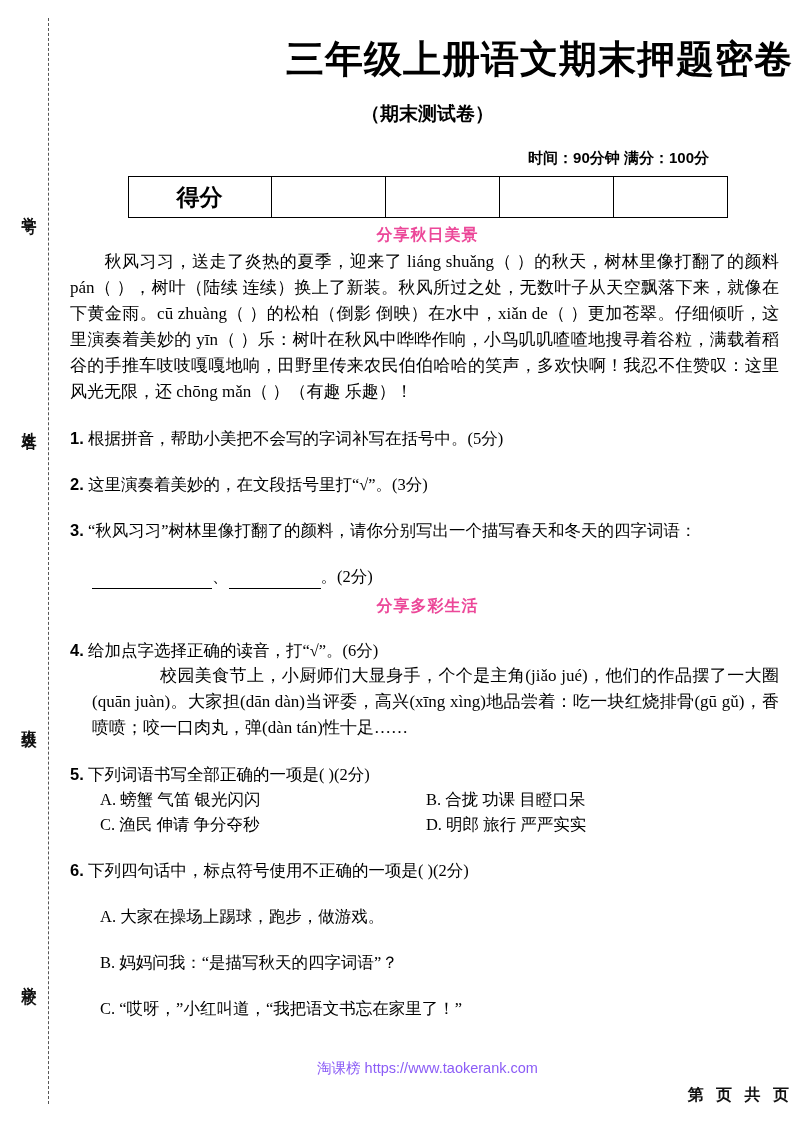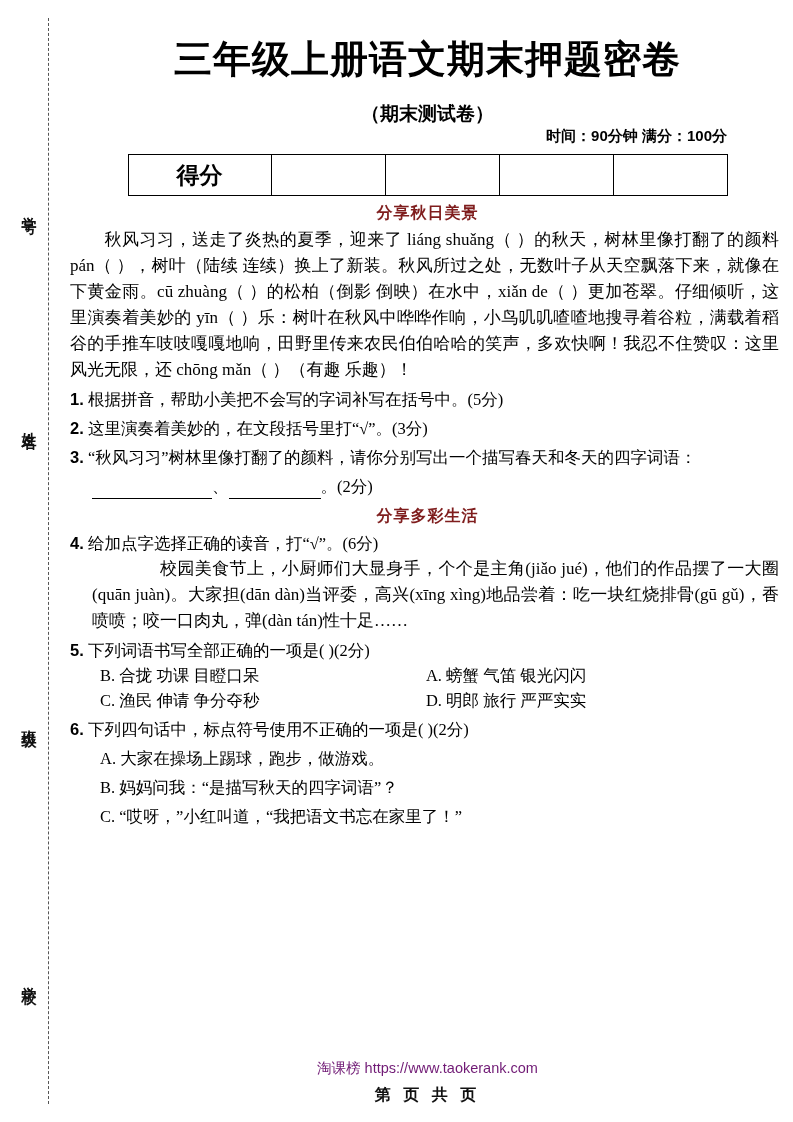--- a/index.html
+++ b/index.html
@@ -52,41 +52,42 @@
   
   .page {
     position: absolute;
     left: 62px;
     top: 0;
     width: 731px;
     height: 1122px;
   }
 
   .title {
-    text-align: center;
+    text-align: right;
     font-family: "Liberation Sans", "DejaVu Sans", sans-serif;
     font-weight: bold;
     font-size: 38px;
     letter-spacing: 1px;
     margin-top: 34px;
     white-space: nowrap;
   }
   .subtitle {
     text-align: center;
     font-family: "Liberation Sans", "DejaVu Sans", sans-serif;
     font-weight: bold;
     font-size: 19px;
     margin-top: 16px;
   }
   .meta {
     text-align: right;
     font-family: "Liberation Sans", "DejaVu Sans", sans-serif;
     font-size: 15px;
     font-weight: bold;
-    padding-right: 66px;
+    margin-top: 22px;
+    padding-right: 84px;
   }
 
   
   .score-table {
     margin: 8px auto 0 auto;
     border-collapse: collapse;
     width: 600px;
   }
   .score-table td {
     border: 1px solid #000;
@@ -97,39 +98,39 @@
     font-size: 23px;
   }
   .score-table td.head { width: 140px; }
 
   
   .sec-head {
     text-align: center;
     font-family: "Liberation Sans", "DejaVu Sans", sans-serif;
     font-weight: bold;
     font-size: 16px;
-    color: #7f1d1d;
+    color: #ec4899;
     margin: 7px 0 3px 0;
     letter-spacing: 1px;
   }
 
   .body-text {
     font-size: 17px;
     line-height: 26px;
     text-align: justify;
     padding: 0 14px 0 8px;
     letter-spacing: 0px;
   }
   .body-text .ind { display:inline-block; width: 34px; }
 
   .q {
     font-size: 16.5px;
     line-height: 25px;
     padding: 0 30px 0 8px;
-    margin-top: 4px;
+    margin-top: 21px;
   }
   .q .num {
     font-family: "Liberation Sans", "DejaVu Sans", sans-serif;
     font-weight: bold;
   }
   .blank-line {
     display: inline-block;
     border-bottom: 1px solid #000;
     width: 120px;
     height: 15px;
@@ -151,28 +152,28 @@
 
   
   .footer-src {
     position: absolute;
     left: 0;
     right: 0;
     bottom: 44px;
     text-align: center;
     font-family: "Liberation Sans", "DejaVu Sans", sans-serif;
     font-size: 14.5px;
-    color: #701a75;
+    color: #8b5cf6;
   }
   .footer-page {
     position: absolute;
     left: 0;
     right: 0;
     bottom: 16px;
-    text-align: center;
+    text-align: right;
     font-family: "Liberation Sans", "DejaVu Sans", sans-serif;
     font-size: 16px;
     font-weight: bold;
     color: #111;
     letter-spacing: 4px;
   }
 </style>
 </head>
 <body>
 
@@ -230,22 +231,22 @@
     <span class="num">4.</span>
     <span>给加点字选择正确的读音，打“√”。(6分)</span>
   </div>
   <div class="body-text para-indent indent2">校园美食节上，小厨师们大显身手，个个是主角(jiǎo   jué)，他们的作品摆了一大圈(quān   juàn)。大家担(dān   dàn)当评委，高兴(xīng   xìng)地品尝着：吃一块红烧排骨(gū   gǔ)，香喷喷；咬一口肉丸，弹(dàn   tán)性十足……</div>
 
   <div class="q">
     <span class="num">5.</span>
     <span>下列词语书写全部正确的一项是(        )(2分)</span>
   </div>
   <div class="opts">
+    <div class="o">A. 螃蟹   气笛   银光闪闪</div>
     <div class="o">B. 合拢   功课   目瞪口呆</div>
-    <div class="o">A. 螃蟹   气笛   银光闪闪</div>
   </div>
   <div class="opts">
     <div class="o">C. 渔民   伸请   争分夺秒</div>
     <div class="o">D. 明郎   旅行   严严实实</div>
   </div>
 
   <div class="q">
     <span class="num">6.</span>
     <span>下列四句话中，标点符号使用不正确的一项是(        )(2分)</span>
   </div>

